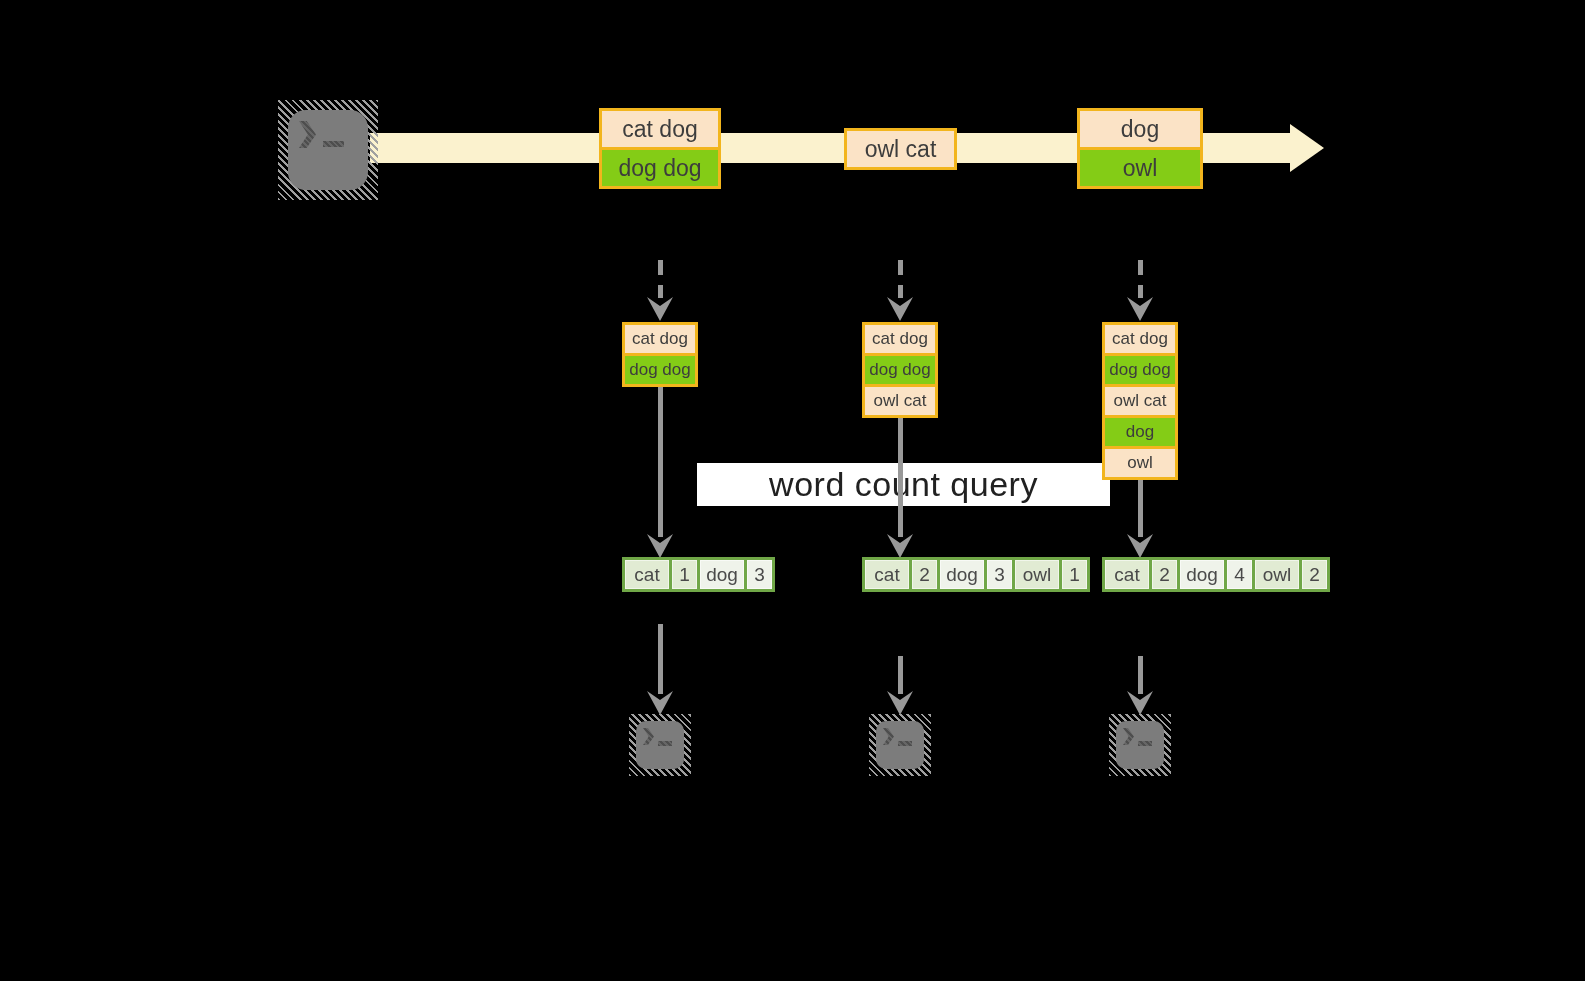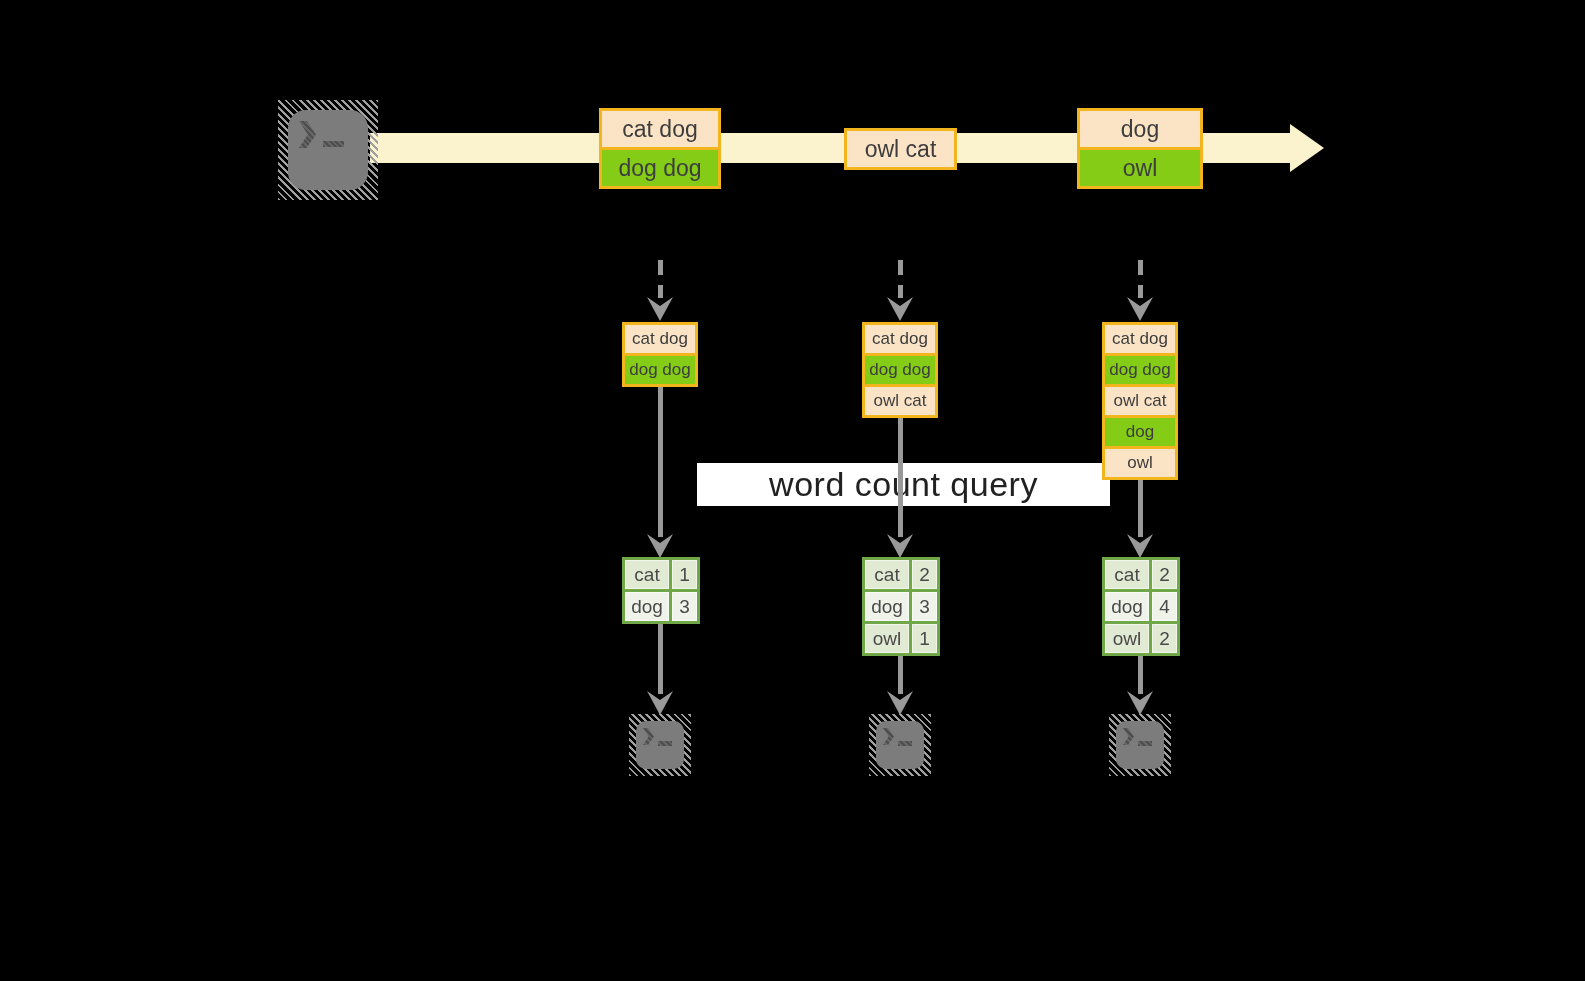--- a/index.html
+++ b/index.html
@@ -40,21 +40,21 @@
          clip-path:polygon(0 0,50% 38%,100% 0,50% 100%);}
 
   
   .qlabel{position:absolute;left:697px;top:463px;width:413px;height:43px;background:#fff;
           z-index:3;display:flex;align-items:center;justify-content:center;}
   .qlabel span{position:relative;z-index:5;font-size:34px;font-weight:300;color:#212121;
           letter-spacing:0.5px;}
 
   
   .gtable{position:absolute;background:#70A747;padding:3px;display:flex;
-          flex-direction:column;gap:3px;z-index:6;}
+          gap:3px;z-index:6;}
   .grow{display:flex;gap:3px;}
   .gcell{display:flex;align-items:center;justify-content:center;height:29px;
          color:#4a4a4a;font-size:19px;box-shadow:inset 0 0 0 1px rgba(255,255,255,.55);}
   .gword{width:44px;}
   .gcount{width:25px;}
   .gA{background:#E1EBD3;}
   .gB{background:#EFF3EA;}
 </style>
 </head>
 <body>

